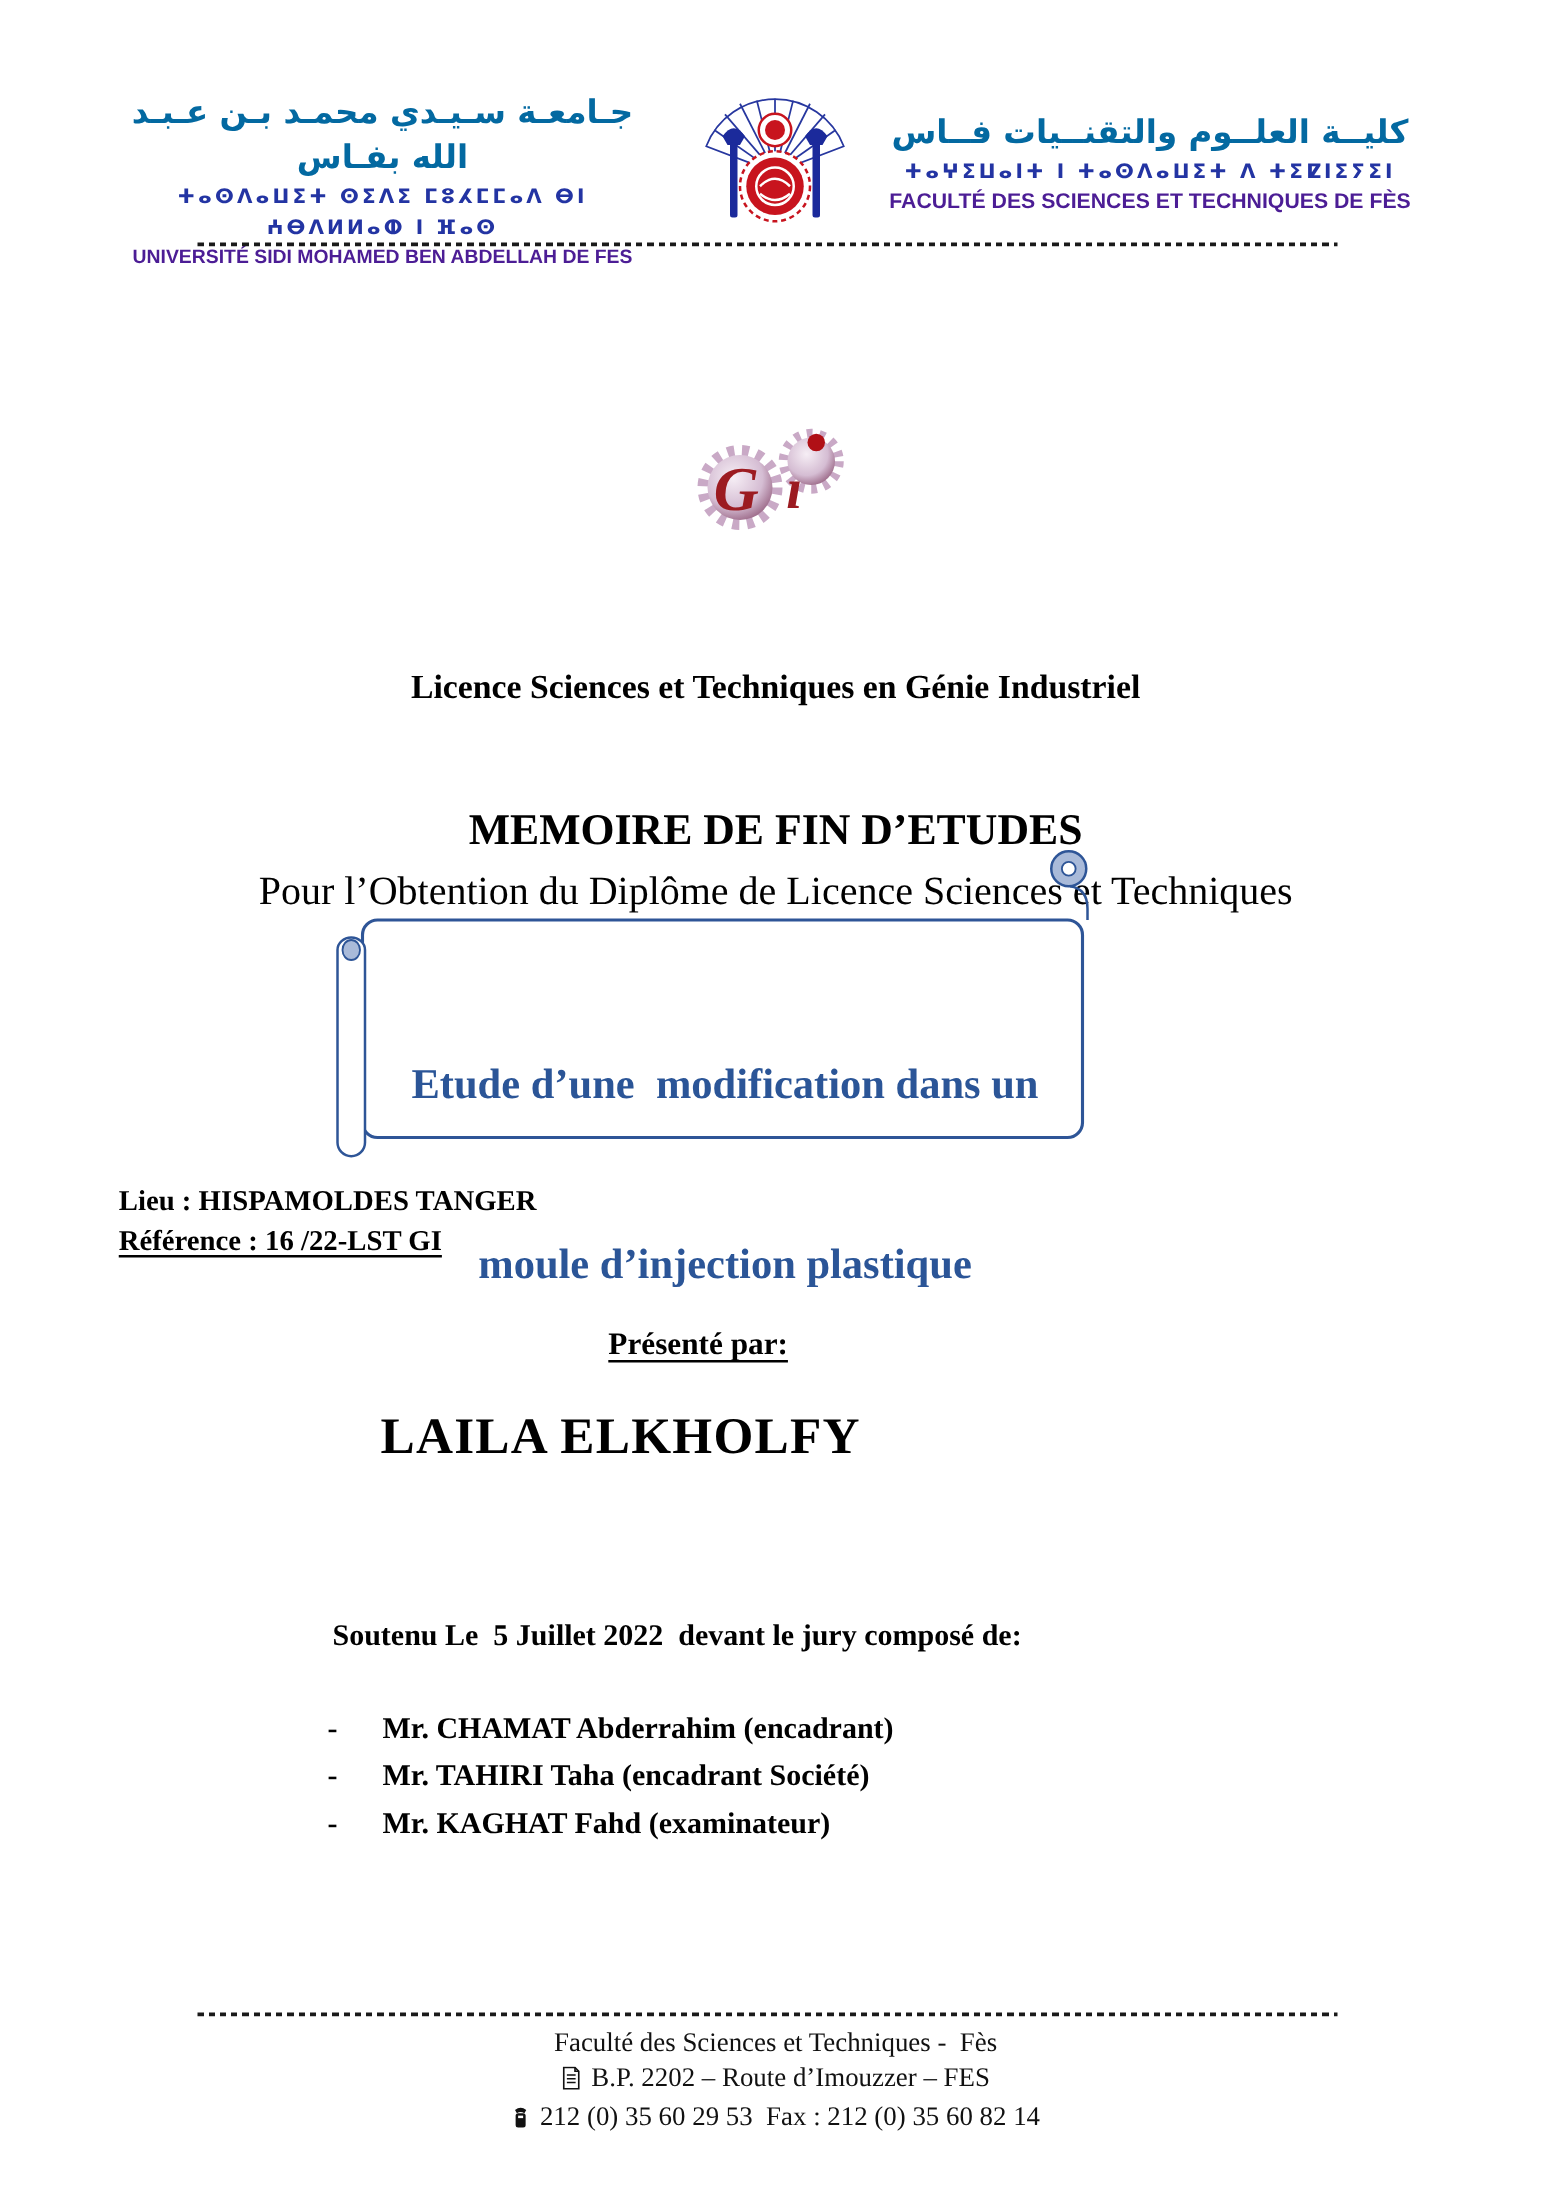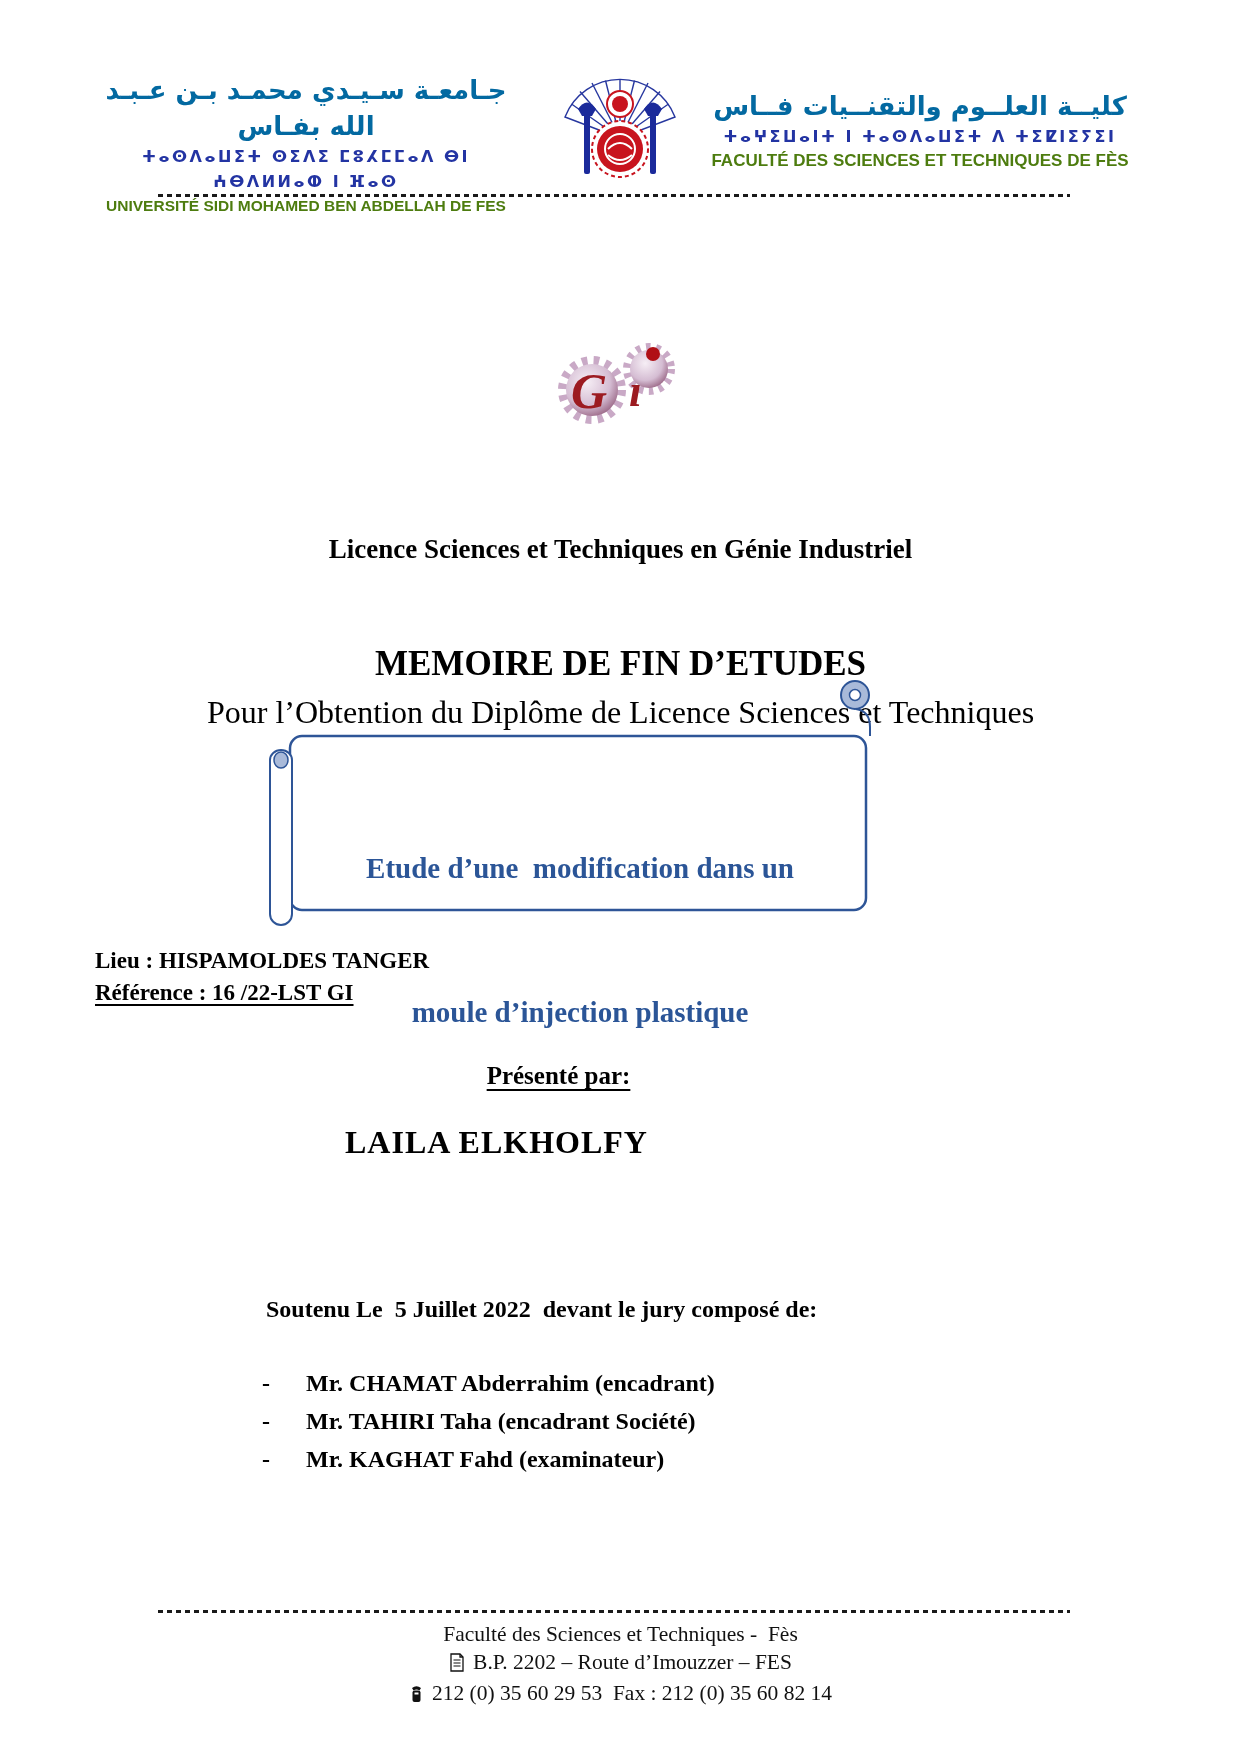--- a/index.html
+++ b/index.html
@@ -10,48 +10,48 @@
   .pre{white-space:pre-wrap;}
 
   
   .hdr-left{left:100px;top:72px;width:412px;text-align:center;}
   .hdr-right{left:694px;top:88px;width:452px;text-align:center;}
   .ar-line{font-family:"DejaVu Sans",sans-serif;font-weight:bold;font-size:26px;
            line-height:36px;color:#0369a1;direction:rtl;}
   .tf-line{font-family:"DejaVu Sans",sans-serif;font-weight:bold;font-size:16px;
            letter-spacing:2.5px;line-height:25px;color:#2334a3;}
   .lt-line{font-family:"Liberation Sans",sans-serif;font-weight:bold;
-           color:#4d7c0f;line-height:23px;}
+           color:#4c1d95;line-height:23px;}
   .hdr-left .lt-line{font-size:15.5px;}
   .hdr-right .lt-line{font-size:17px;}
   .emblem-box{left:558px;top:54px;width:124px;height:138px;}
 
   .dash-line{height:3px;background:repeating-linear-gradient(to right,#1a1a1a 0 5px,transparent 5px 9px);}
   .dash-top{left:158px;top:194px;width:912px;}
   .dash-bottom{left:158px;top:1610px;width:912px;}
 
   .annee{left:645px;top:218px;font-size:26px;font-weight:bold;}
 
   .gi-box{left:546px;top:338px;width:136px;height:88px;}
 
   .program{left:0;top:534px;width:1241px;font-size:27px;font-weight:bold;}
   .mem-title{left:0;top:644px;width:1241px;font-size:35px;font-weight:bold;}
   .mem-sub{left:0;top:694px;width:1241px;font-size:32px;}
 
   .scroll-box{left:238px;top:664px;width:668px;height:292px;}
-  .scroll-title{left:292px;top:748px;width:576px;font-size:29px;font-weight:bold;
+  .scroll-title{left:292px;top:748px;width:576px;font-size:34px;font-weight:bold;
                 color:#2b5597;line-height:48px;text-align:center;}
 
   .lieu{left:95px;top:948px;font-size:23px;font-weight:bold;}
   .reference{left:95px;top:980px;font-size:23px;font-weight:bold;
              text-decoration:underline;text-decoration-thickness:2px;text-underline-offset:4px;}
 
   .presente{left:0;top:1062px;width:1117px;font-size:25px;font-weight:bold;}
   .presente span{text-decoration:underline;text-decoration-thickness:2px;text-underline-offset:5px;}
-  .laila{left:0;top:1124px;width:993px;font-size:32px;font-weight:bold;letter-spacing:1px;}
+  .laila{left:0;top:1124px;width:993px;font-size:41px;font-weight:bold;letter-spacing:1px;}
 
   .soutenu{left:266px;top:1296px;font-size:24px;font-weight:bold;}
 
   .jury{left:262px;top:1364px;font-size:24px;font-weight:bold;}
   .jury-row{display:flex;line-height:38px;}
   .jury-bullet{width:16px;margin-right:28px;}
 
   .footer{left:0;top:1620px;width:1241px;text-align:center;font-size:21.5px;line-height:28px;color:#111;}
   .f-icon{display:inline-block;vertical-align:-3px;margin-right:8px;}
 </style>

